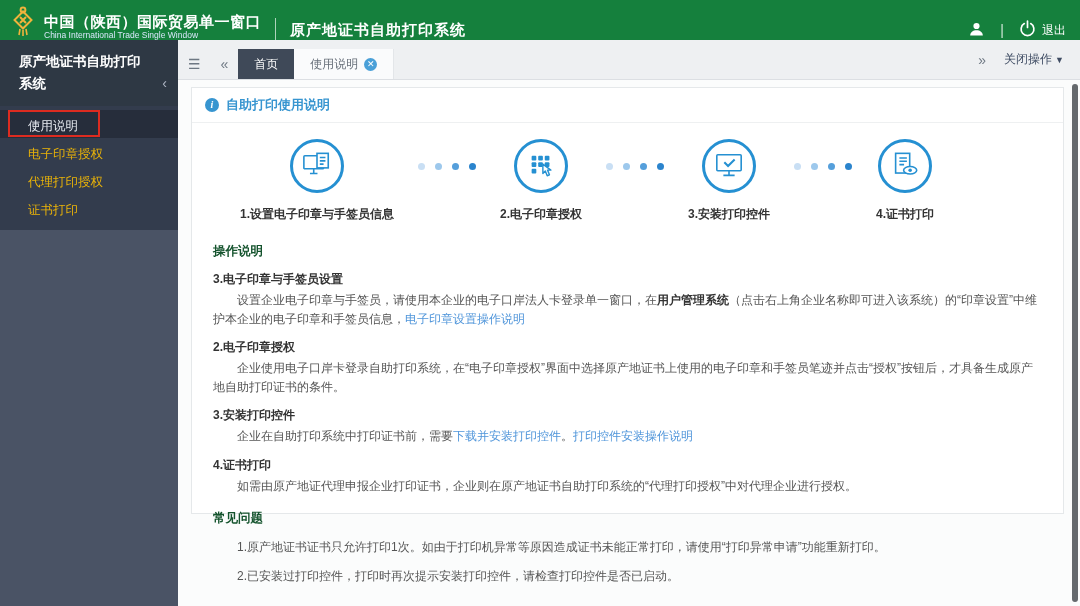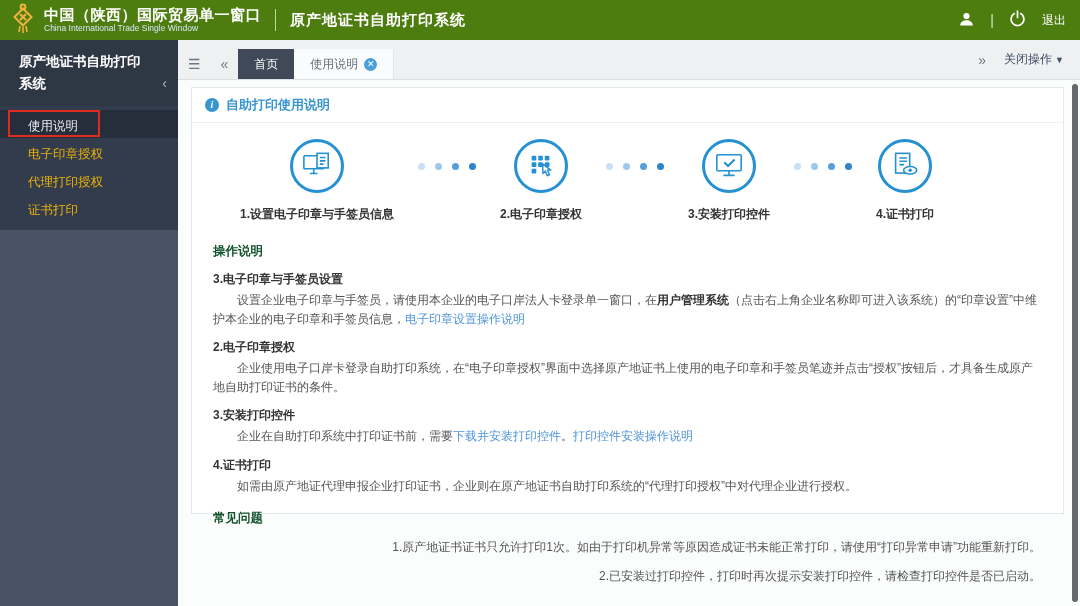--- a/index.html
+++ b/index.html
@@ -1,32 +1,32 @@
 <!DOCTYPE html>
 <html><head>
 <meta charset="utf-8">
 <style>
   * { box-sizing: border-box; }
   html,body { margin:0; padding:0; width:1080px; height:606px; overflow:hidden;
     font-family:"Liberation Sans","DejaVu Sans",sans-serif; background:#fff; }
 
   
-  .header { height:40px; background:#4d7c0f; display:flex; align-items:center;
+  .header { height:40px; background:#15803d; display:flex; align-items:flex-end;
     padding:0 14px 0 10px; color:#fff; }
   .logo-knot { margin-right:8px; flex:0 0 auto; }
   .logo-text { line-height:1.05; }
   .logo-cn { font-size:15px; font-weight:bold; letter-spacing:.5px; }
   .logo-en { font-size:8.5px; color:#d9e6fb; margin-top:1px; }
   .hdr-divider { width:1px; height:22px; background:rgba(255,255,255,.65); margin:0 14px; }
   .app-title { font-size:15px; font-weight:bold; letter-spacing:1px; }
   .hdr-right { margin-left:auto; display:flex; align-items:center; font-size:12px; gap:7px; }
   .redact { display:inline-block; height:13px; background:#a9c0ec; opacity:.5;
     filter:blur(2px); border-radius:2px; vertical-align:-2px; }
   .hdr-vbar { color:rgba(255,255,255,.8); margin:0 8px; font-size:14px; }
-  .logout { display:flex; align-items:center; gap:16px; cursor:pointer; }
+  .logout { display:flex; align-items:center; gap:6px; cursor:pointer; }
 
   
   .main { display:flex; height:566px; }
 
   
   .sidebar { width:178px; background:#4a5365; display:flex; flex-direction:column; flex:0 0 auto; }
   .sb-title { background:#2e3844; color:#fff; font-size:13.5px; font-weight:bold;
     padding:11px 26px 12px 19px; line-height:1.6; position:relative; }
   .sb-collapse { position:absolute; right:11px; bottom:12px; color:#aeb6c4; font-size:14px;
     font-weight:normal; cursor:pointer; }
@@ -69,21 +69,21 @@
     display:flex; align-items:center; justify-content:center; background:#fff; }
   .step-label { margin-top:13px; font-size:12px; color:#333; font-weight:bold; white-space:nowrap; }
   .dots { display:flex; gap:10px; align-items:center; margin:0 24px; height:54px; }
   .dot { width:7px; height:7px; border-radius:50%; }
 
   
   .text-wrap { padding:12px 22px 0 21px; font-size:12px; color:#555; }
   .block-title { color:#14532d; font-weight:bold; font-size:12.5px; margin:8px 0 2px; }
   .sec-head { color:#333; font-weight:bold; margin:11px 0 2px; }
   p.body { margin:3px 0; text-indent:2em; line-height:1.55; }
-  p.faq { margin:11px 0; text-indent:2em; line-height:1.5;text-align:right; }
+  p.faq { margin:11px 0; text-indent:2em; line-height:1.5; }
   a.link { color:#4f95da; text-decoration:none; cursor:pointer; }
   b.hl { color:#333; }
 
   .v-scrollbar { position:absolute; right:2px; top:44px; width:6px; height:518px;
     background:#65696d; border-radius:3px; }
 </style>
 </head>
 <body>
 
 <div class="header">

